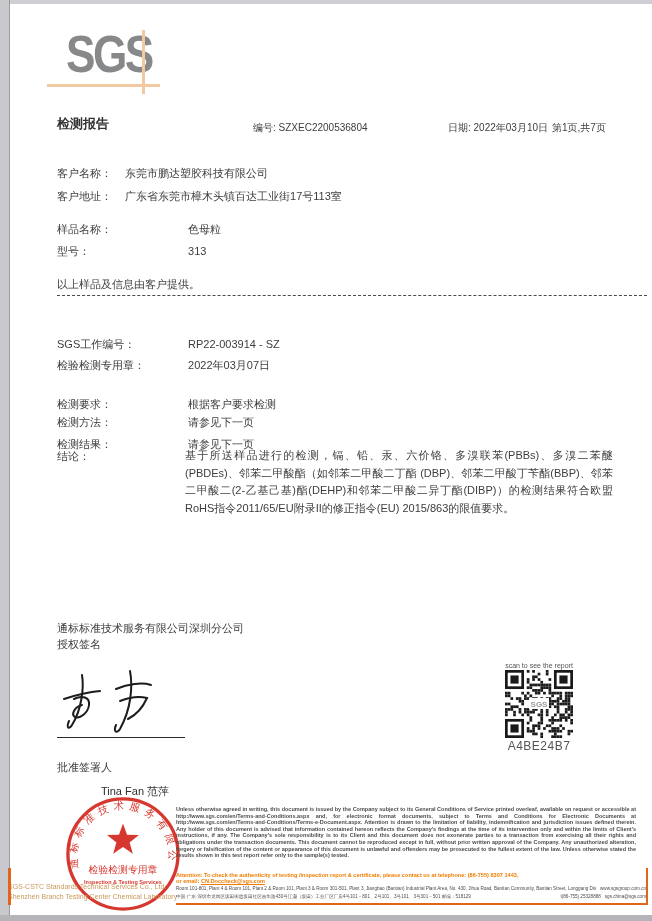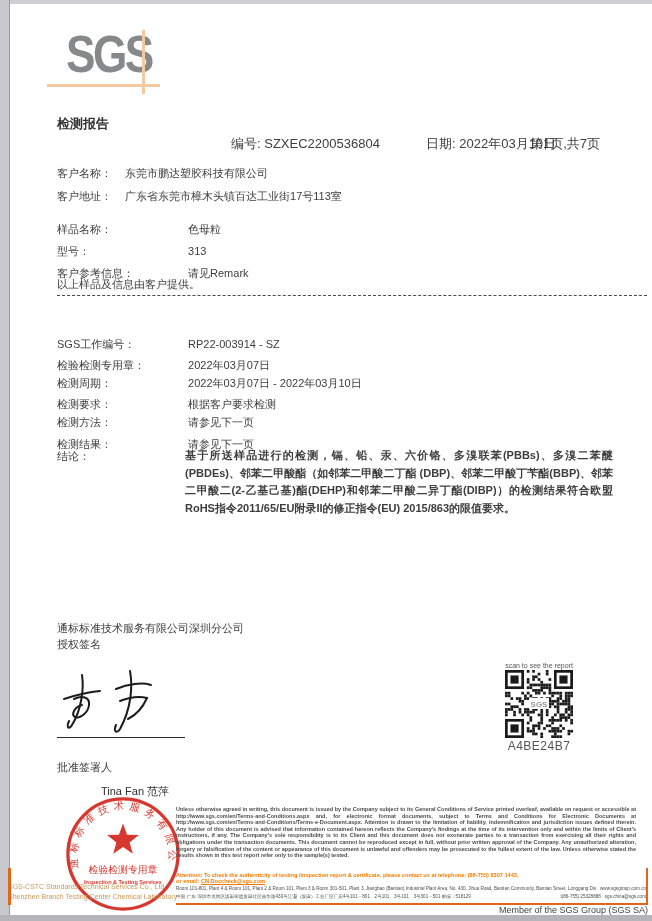--- a/index.html
+++ b/index.html
@@ -8,28 +8,28 @@
   .abs{position:absolute;}
   
   .edge-left{left:0;top:0;width:9px;height:921px;background:#c9c9cd;border-right:1px solid #9a9aa0;}
   .edge-top{left:0;top:0;width:652px;height:4px;background:#cfcfd3;}
   .edge-bottom{left:0;top:915px;width:652px;height:6px;background:#b5b5b9;}
   
   .logo{left:66px;top:28px;font-size:52px;font-weight:700;color:#87888a;letter-spacing:-3px;transform:scaleX(.85);transform-origin:left top;line-height:1;}
   .logo-underline{left:47px;top:84px;width:113px;height:3px;background:#f2c9a0;}
   .logo-vline{left:142px;top:30px;width:3px;height:64px;background:#f2c9a0;}
   .title{left:57px;top:115px;font-size:13px;font-weight:700;color:#333;}
-  .hdr{top:135px;font-size:13px;color:#3d3d3d;}
+  .hdr{top:121px;font-size:10px;color:#3d3d3d;margin-left:22px;}
   
   .row{position:absolute;left:57px;font-size:11px;color:#3d3d3d;white-space:nowrap;}
   .lbl{display:inline-block;margin-top:8px;}
   .wC{width:65px;}
   .wJ{width:128px;}
   .dashes{left:57px;top:295px;width:590px;height:0;border-top:1.5px dashed #4a4a4a;}
-  .conclusion{left:185px;top:447px;width:428px;font-size:11px;line-height:17.6px;color:#3d3d3d;text-align:justify;font-weight:bold;}
+  .conclusion{left:185px;top:447px;width:428px;font-size:11px;line-height:17.6px;color:#3d3d3d;text-align:justify;}
   
   .sig-company{left:57px;top:620px;font-size:11px;color:#3d3d3d;line-height:16px;}
   .sig-img{left:58px;top:665px;}
   .sig-line{left:57px;top:737px;width:128px;border-bottom:1.5px solid #2a2a2a;}
   .sig-name{left:57px;top:784px;font-size:11px;color:#2f2f2f;margin-left:44px;}
   .sig-role{left:57px;top:760px;font-size:11px;color:#3d3d3d;}
   
   .qr-wrap{left:496px;top:662px;width:86px;text-align:center;}
   .qr-caption{font-size:7px;color:#555;margin-bottom:1px;}
   .qr-code{font-size:12px;color:#555;margin-top:1px;letter-spacing:.5px;}
@@ -76,39 +76,31 @@
   </div>
 
   <div class="row" style="top:214px">
     <span class="lbl wJ">样品名称：</span>
     <span>色母粒</span>
   </div>
   <div class="row" style="top:236px">
     <span class="lbl wJ">型号：</span>
     <span>313</span>
   </div>
-  <div class="row" style="top:258px">
-    <span class="lbl wJ">客户参考信息：</span>
-    <span>请见Remark</span>
-  </div>
   <div class="row" style="top:277px">以上样品及信息由客户提供。</div>
 
   <div class="abs dashes"></div>
 
   <div class="row" style="top:329px">
     <span class="lbl wJ">SGS工作编号：</span>
     <span>RP22-003914 - SZ</span>
   </div>
   <div class="row" style="top:350px">
     <span class="lbl wJ">检验检测专用章：</span>
     <span>2022年03月07日</span>
-  </div>
-  <div class="row" style="top:368px">
-    <span class="lbl wJ">检测周期：</span>
-    <span>2022年03月07日 - 2022年03月10日</span>
   </div>
   <div class="row" style="top:389px">
     <span class="lbl wJ">检测要求：</span>
     <span>根据客户要求检测</span>
   </div>
   <div class="row" style="top:407px">
     <span class="lbl wJ">检测方法：</span>
     <span>请参见下一页</span>
   </div>
   <div class="row" style="top:429px">
@@ -394,16 +386,15 @@
   </div>
   <div class="abs addr-row addr-cn">
     <span class="addr-main">中国·广东·深圳市龙岗区坂田街道坂田社区吉华路430号江灏（坂田）工业厂区厂房4号101－801、2号101、3号101、3号301－501 邮编：518129</span>
     <span class="addr-right">t(86-755) 25328888</span>
     <span class="addr-right">sgs.china@sgs.com</span>
   </div>
 
   <div class="abs orange-rule"></div>
   <div class="abs orange-vline-r"></div>
   <div class="abs orange-vline-l"></div>
-  <div class="abs member">Member of the SGS Group (SGS SA)</div>
 
   <div class="abs edge-bottom"></div>
 </div>
 
 </body></html>

